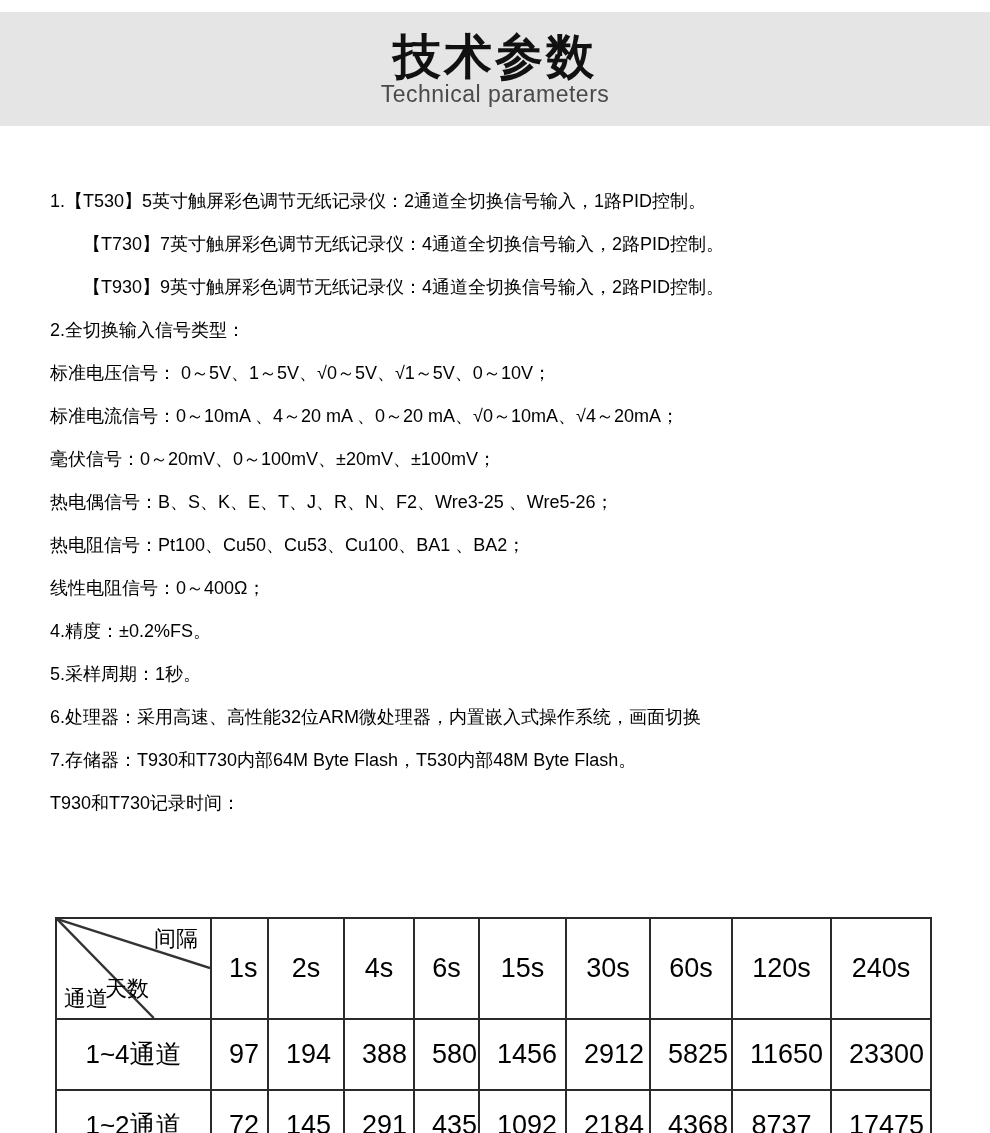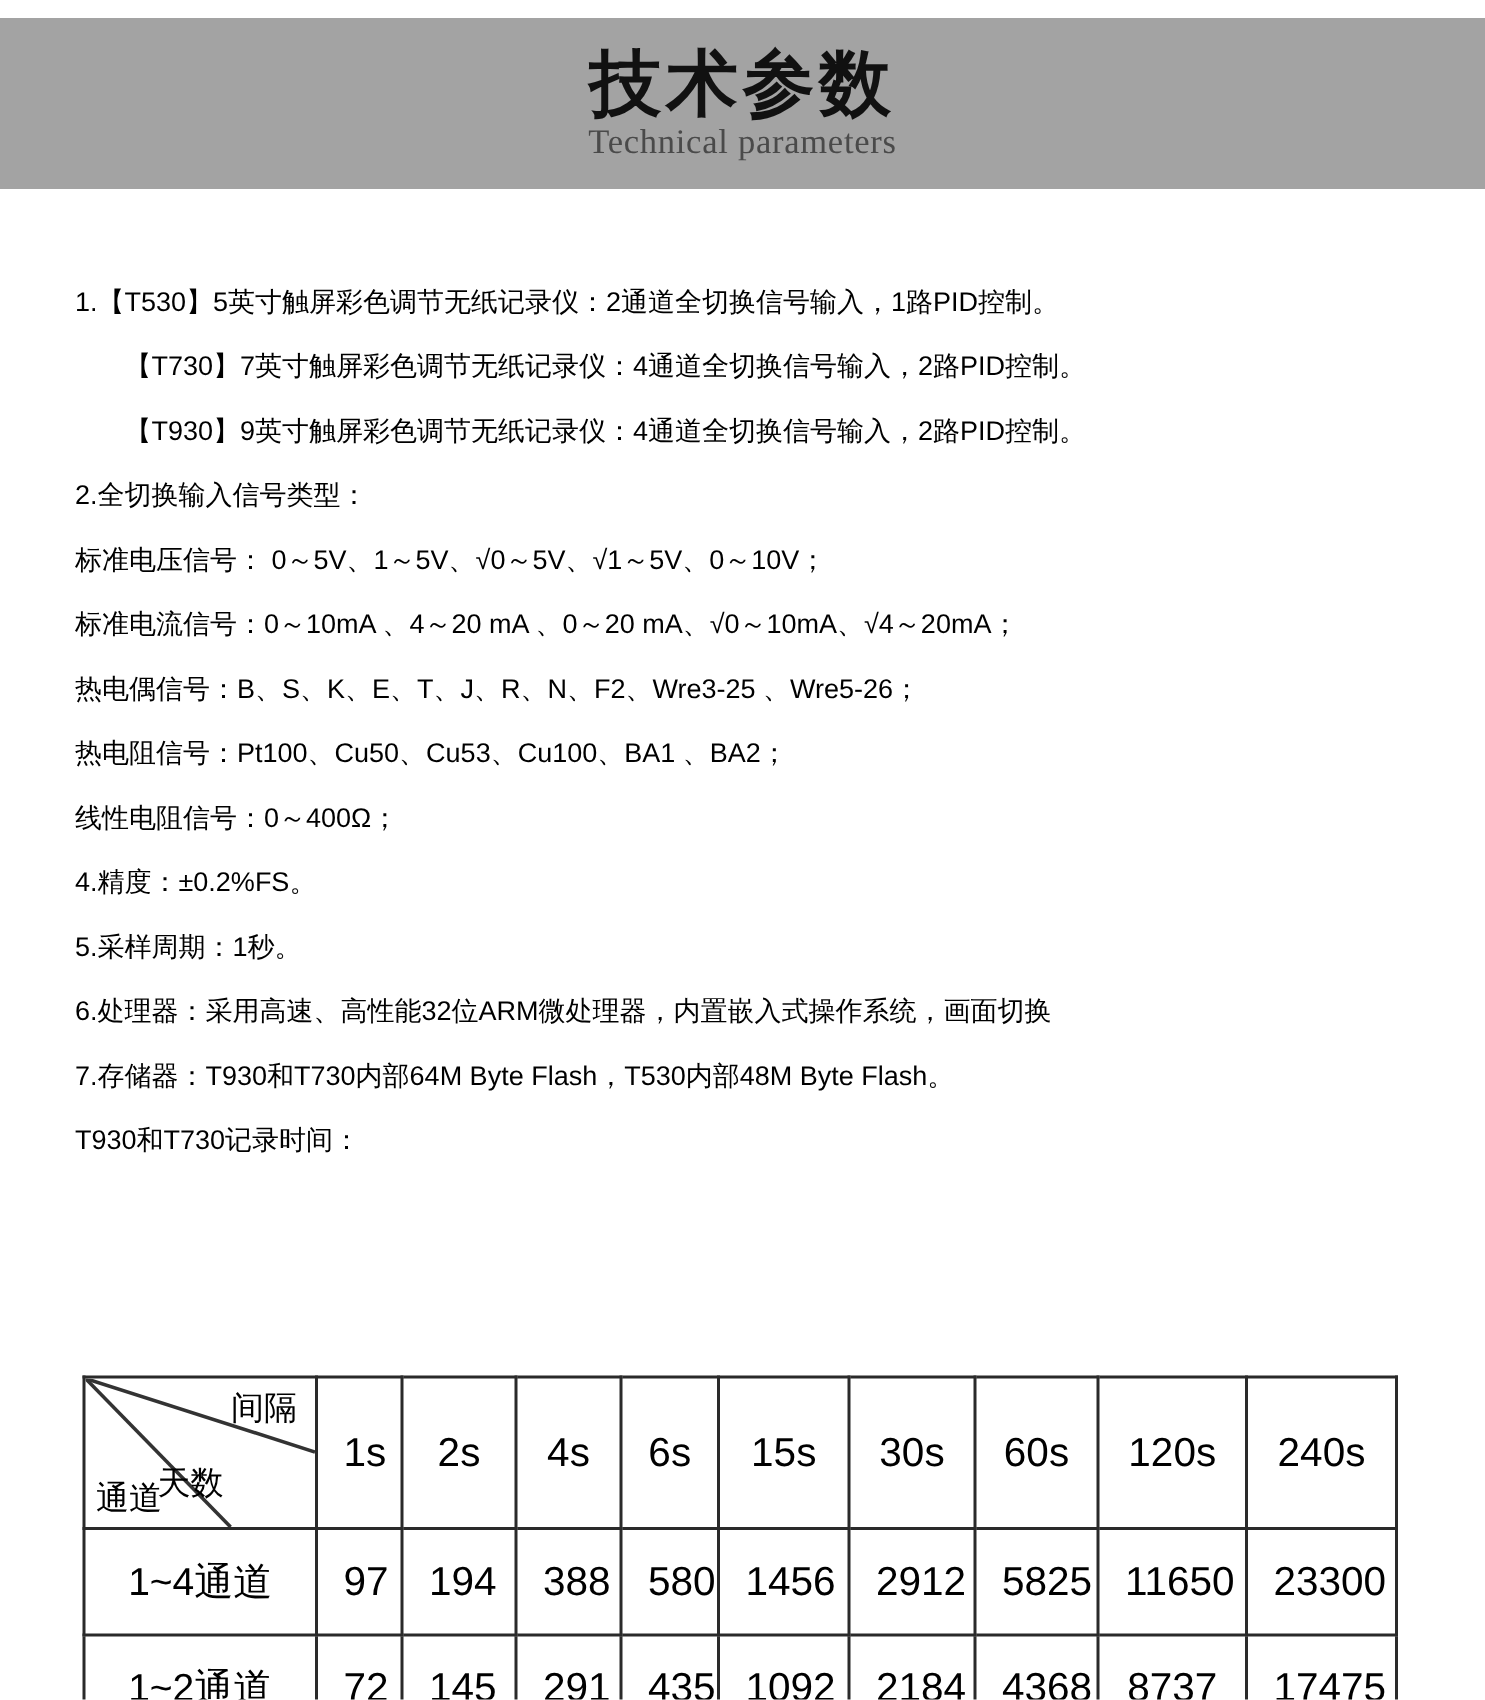--- a/index.html
+++ b/index.html
@@ -9,29 +9,29 @@
     font-family:"Liberation Sans","DejaVu Sans",sans-serif;
     color:#000000;
     position:relative;
     overflow:hidden;
   }
   .page { position:absolute; inset:0; background:#ffffff; }
 
   
   .title-band {
     position:absolute; left:0; top:12px; width:990px; height:114px;
-    background:#a3a3a3; text-align:center;
+    background:#e5e5e5; text-align:center;
   }
   .page-title {
     padding-top:20px;
     font-size:48px; font-weight:700; letter-spacing:3px;
     color:#111111; line-height:1.05;
   }
   .page-subtitle {
-    font-size:23px; color:#4a4a4a; letter-spacing:0.5px; line-height:1.1;font-family:Liberation Serif, serif;
+    font-size:23px; color:#4a4a4a; letter-spacing:0.5px; line-height:1.1;
   }
 
   
   .specs {
     position:absolute; left:50px; top:180px; width:905px;
     font-size:18px; line-height:43px; color:#000000;
   }
   .spec-line { height:43px; white-space:nowrap; }
   .spec-line.indent { padding-left:33px; }
 
@@ -66,20 +66,21 @@
     <div class="page-subtitle">Technical parameters</div>
   </div>
 
   <div class="specs">
     <div class="spec-line">1.【T530】5英寸触屏彩色调节无纸记录仪：2通道全切换信号输入，1路PID控制。</div>
     <div class="spec-line indent">【T730】7英寸触屏彩色调节无纸记录仪：4通道全切换信号输入，2路PID控制。</div>
     <div class="spec-line indent">【T930】9英寸触屏彩色调节无纸记录仪：4通道全切换信号输入，2路PID控制。</div>
     <div class="spec-line">2.全切换输入信号类型：</div>
     <div class="spec-line">标准电压信号： 0～5V、1～5V、√0～5V、√1～5V、0～10V；</div>
     <div class="spec-line">标准电流信号：0～10mA 、4～20 mA 、0～20 mA、√0～10mA、√4～20mA；</div>
+    <div class="spec-line">毫伏信号：0～20mV、0～100mV、±20mV、±100mV；</div>
     <div class="spec-line">热电偶信号：B、S、K、E、T、J、R、N、F2、Wre3-25 、Wre5-26；</div>
     <div class="spec-line">热电阻信号：Pt100、Cu50、Cu53、Cu100、BA1 、BA2；</div>
     <div class="spec-line">线性电阻信号：0～400Ω；</div>
     <div class="spec-line">4.精度：±0.2%FS。</div>
     <div class="spec-line">5.采样周期：1秒。</div>
     <div class="spec-line">6.处理器：采用高速、高性能32位ARM微处理器，内置嵌入式操作系统，画面切换</div>
     <div class="spec-line">7.存储器：T930和T730内部64M Byte Flash，T530内部48M Byte Flash。</div>
     <div class="spec-line">T930和T730记录时间：</div>
   </div>
 

